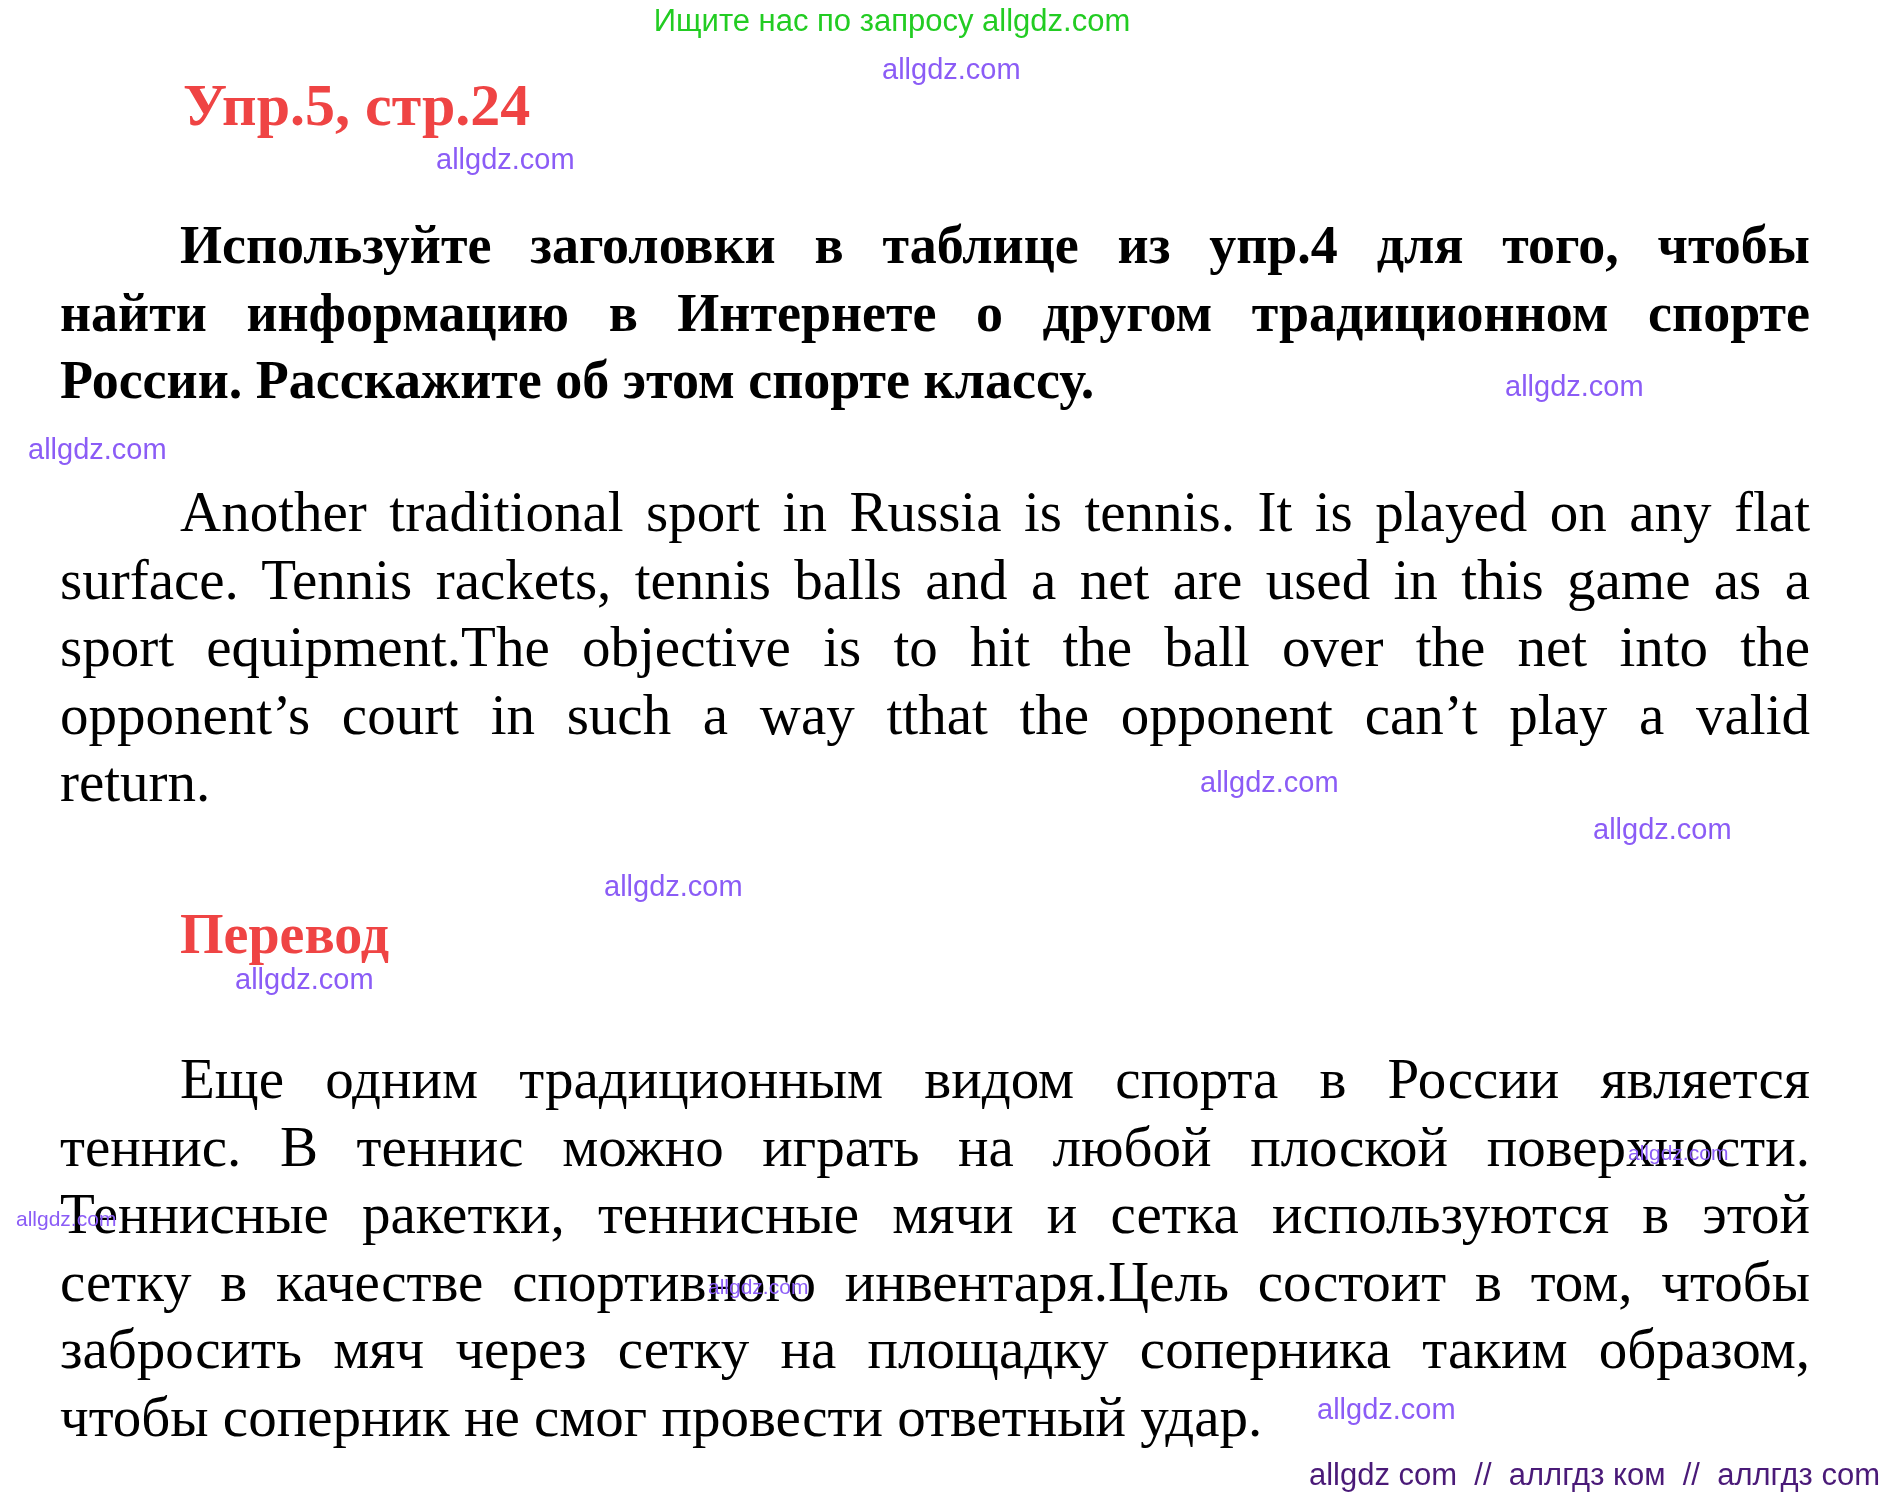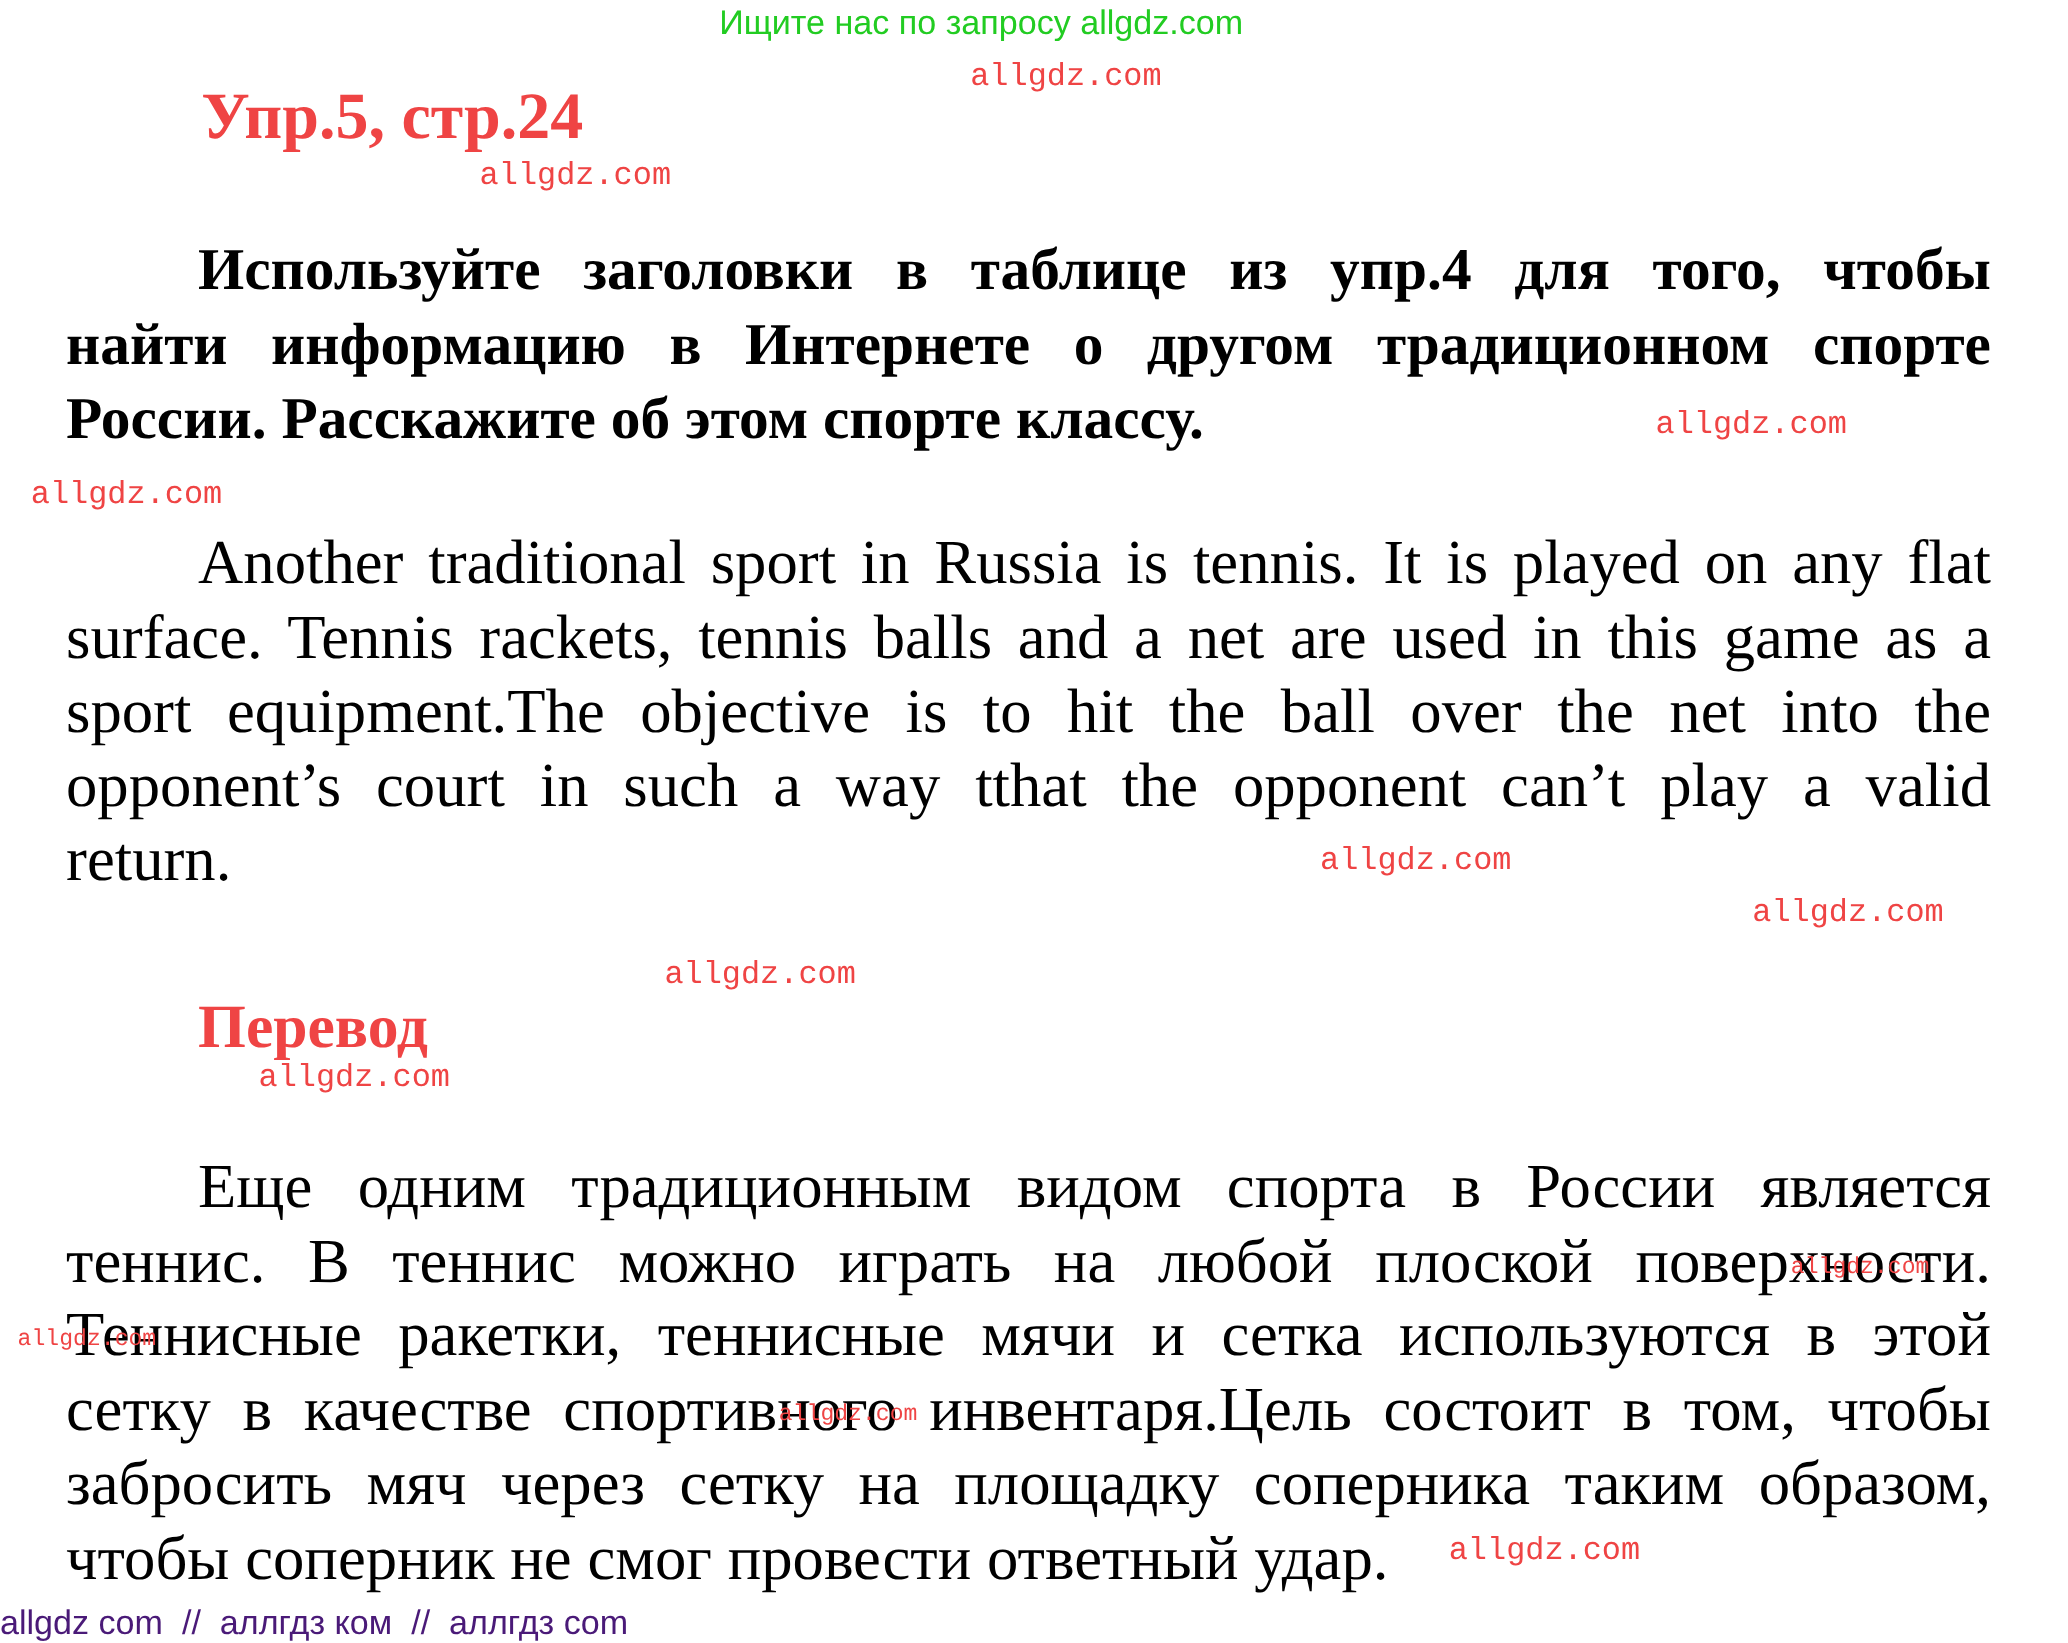--- a/index.html
+++ b/index.html
@@ -1,29 +1,29 @@
 <!DOCTYPE html>
 <html><head>
 <meta charset="utf-8">
 <style>
   html, body { margin: 0; padding: 0; background: #ffffff; }
   body { width: 1880px; height: 1494px; position: relative; overflow: hidden; }
   .abs { position: absolute; white-space: nowrap; }
-  .wm { position: absolute; font-family: Liberation Mono, monospace; font-size: 29px; color: #ef4444; line-height: 1; white-space: nowrap; }
+  .wm { position: absolute; font-family: Liberation Sans, sans-serif; font-size: 29px; color: #8b5cf6; line-height: 1; white-space: nowrap; }
   .wm.small { font-size: 21px; }
   .topline { left: 0; width: 1784px; top: 2px; text-align: center; font-family: "Liberation Sans", sans-serif; font-size: 31px; line-height: 1.2; }
   .heading { font-family: "Liberation Serif", serif; font-weight: bold; color: #ef4444; }
   .para { position: absolute; left: 60px; width: 1750px; font-family: "Liberation Serif", serif; color: #000; text-align: justify; text-align-last: left; }
   .para .line { display: block; white-space: nowrap; text-align: justify; text-align-last: justify; }
   .para .line.last { text-align-last: left; }
   .para .line.indent { padding-left: 120px; }
   .bold-para { top: 212px; font-size: 54px; font-weight: bold; line-height: 67.5px; }
   .en-para { top: 478px; font-size: 57px; line-height: 67.5px; transform-origin: left top; }
   .ru-para { top: 1021px; font-size: 57px; line-height: 67.5px; margin-top: 24px; }
-  .footer { left: 0; width: 1880px; top: 1456px; text-align: left; font-family: "Liberation Sans", sans-serif; font-size: 31px; line-height: 1.2; }
+  .footer { left: 0; width: 1880px; top: 1456px; text-align: right; font-family: "Liberation Sans", sans-serif; font-size: 31px; line-height: 1.2; }
 </style>
 </head>
 <body>
 
 <div class="abs topline" style="color:#22cc22;">Ищите нас по запросу allgdz.com</div>
 
 <div class="wm" style="left:882px; top:55px;">allgdz.com</div>
 
 <div class="abs heading" style="left:183px; top:72px; font-size:60px; line-height:1.1;">Упр.5, стр.24</div>
 

